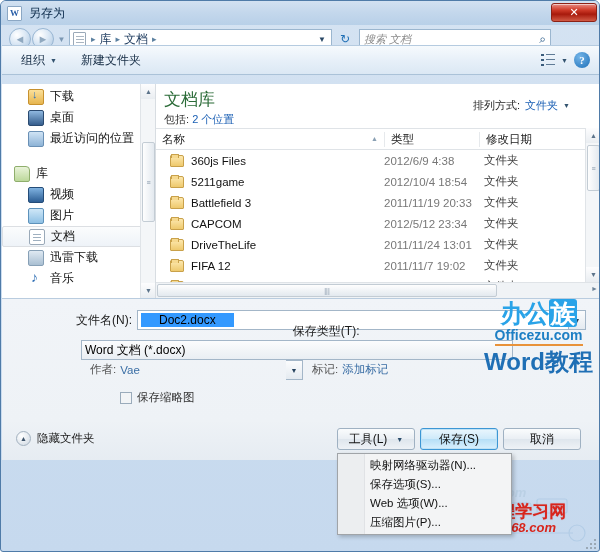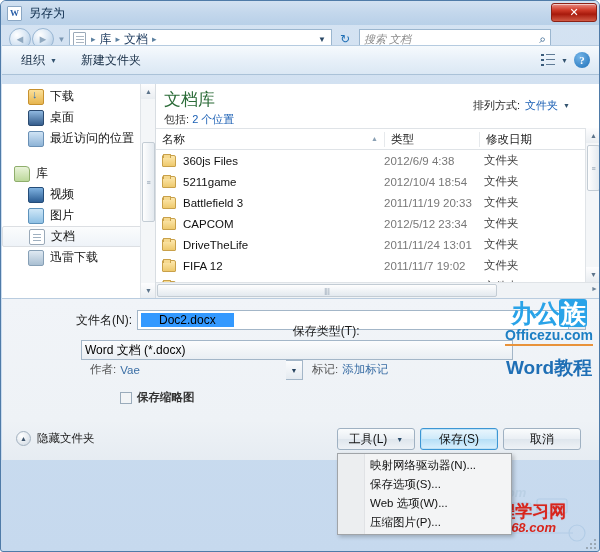--- a/index.html
+++ b/index.html
@@ -238,21 +238,21 @@
   .ch-type { width: 95px; }
   .sort-mark {
     position: absolute; right: 6px; top: 3px; font-size: 7px; color: #8aa0b4;
   }
 
   .rows { position: relative; }
   .row {
     height: 21px; display: flex; align-items: center;
     font-size: 11.5px; color: #111;
   }
-  .row .c-name { width: 228px; display: flex; align-items: flex-start; padding-left: 6px; }
+  .row .c-name { width: 228px; display: flex; align-items: flex-start; padding-left: 14px; }
   .row .c-date { width: 100px; color: #777; }
   .row .c-type { width: 95px; color: #444; }
   .folder-ic {
     width: 14px; height: 12px; margin-right: 7px; flex: 0 0 14px;
     background: linear-gradient(180deg,#fde8ae,#eec96d);
     border: 1px solid #c9a14a; border-radius: 1px 2px 1px 1px;
     position: relative;
   }
   .folder-ic::before {
     content:""; position:absolute; left:0; top:-2px; width:6px; height:3px;
@@ -301,21 +301,21 @@
     background: linear-gradient(180deg,#fbfcfd,#e4eaf0);
     border: 1px solid #a3b6c8; border-left: none;
     display: flex; align-items: center; justify-content: center;
     font-size: 7px; color: #25425e; cursor: pointer;
   }
   .sel-text {
     background: #3399ff; color: #000000; padding: 0 18px;
   }
   .meta-label { font-size: 11.5px; color: #555; }
   .meta-val { font-size: 11.5px; color: #3a6ea5; margin-left: 4px; cursor: pointer; }
-  .chk-wrap { display: flex; align-items: center; gap: 5px; cursor: pointer; font-weight: bold; }
+  .chk-wrap { display: flex; align-items: center; gap: 5px; cursor: pointer; }
   .chkbox {
     width: 12px; height: 12px; border: 1px solid #9aabbb; background: #f2f4f6;
   }
   .chk-label { font-size: 11.5px; color: #333; }
 
   
   .wm-center {
     position: absolute; right: 6px; top: 300px;
     text-align: center; pointer-events: none;
     font-family: "Liberation Sans", sans-serif;
@@ -326,21 +326,21 @@
   }
   .wm1 .boxed {
     background: #29a3e8; color: #fff; padding: 0 2px; border-radius: 3px;
   }
   .wm2 {
     font-size: 14px; font-weight: bold; color: #1d7fc4;
     border-bottom: 2px solid #e8923a; display: inline-block;
     line-height: 1.2; margin-top: 1px;
   }
   .wm3 {
-    font-size: 19px; font-weight: bold; color: #1f6fb5; margin-top: 12px; line-height: 1;
+    font-size: 24px; font-weight: bold; color: #1f6fb5; margin-top: 4px; line-height: 1;
   }
 
   
   .footer {
     position: absolute; left: 1px; top: 419px; width: 598px; height: 40px;
     background: linear-gradient(180deg,#eef2f6 0%, #e6ecf2 100%);
   }
   .hide-folders {
     position: absolute; left: 14px; top: 11px;
     display: flex; align-items: center; gap: 6px; cursor: pointer;
@@ -510,20 +510,24 @@
           <span class="ni-icon ic-pic"></span>
           <span>图片</span>
         </div>
         <div class="nav-item child selected">
           <span class="ni-icon ic-doc"></span>
           <span>文档</span>
         </div>
         <div class="nav-item child">
           <span class="ni-icon ic-thunder"></span>
           <span>迅雷下载</span>
+        </div>
+        <div class="nav-item child">
+          <span class="ni-icon ic-music"></span>
+          <span>音乐</span>
         </div>
       </div>
 
       <div class="sb-track">
         <div class="sb-arrow up">▲</div>
         <div class="sb-thumb" style="top:58px;height:80px;">≡</div>
         <div class="sb-arrow down">▼</div>
       </div>
     </div>
 

